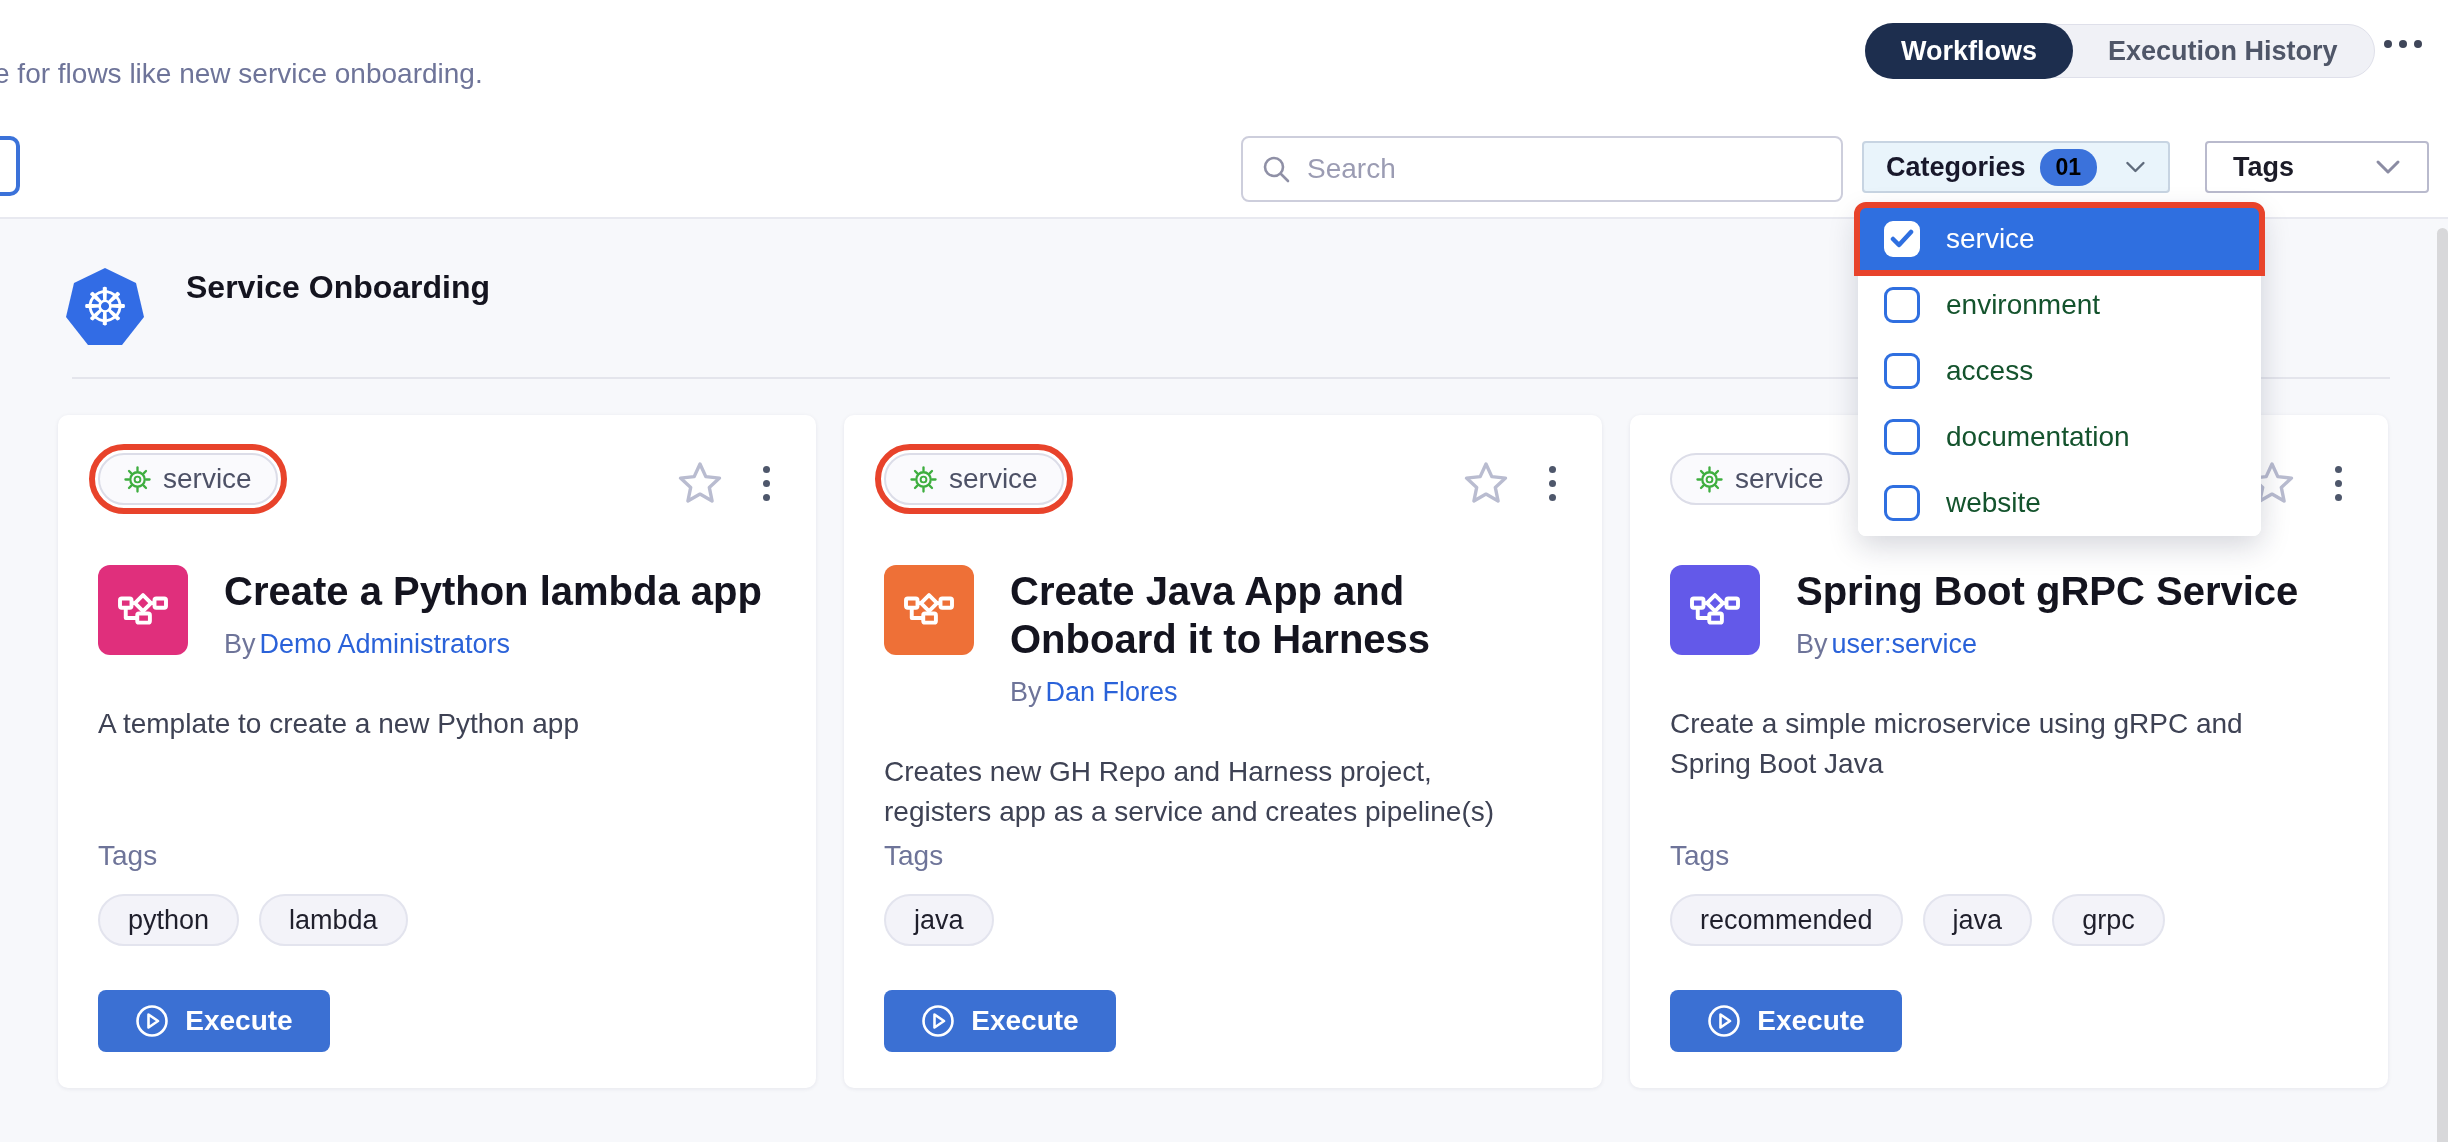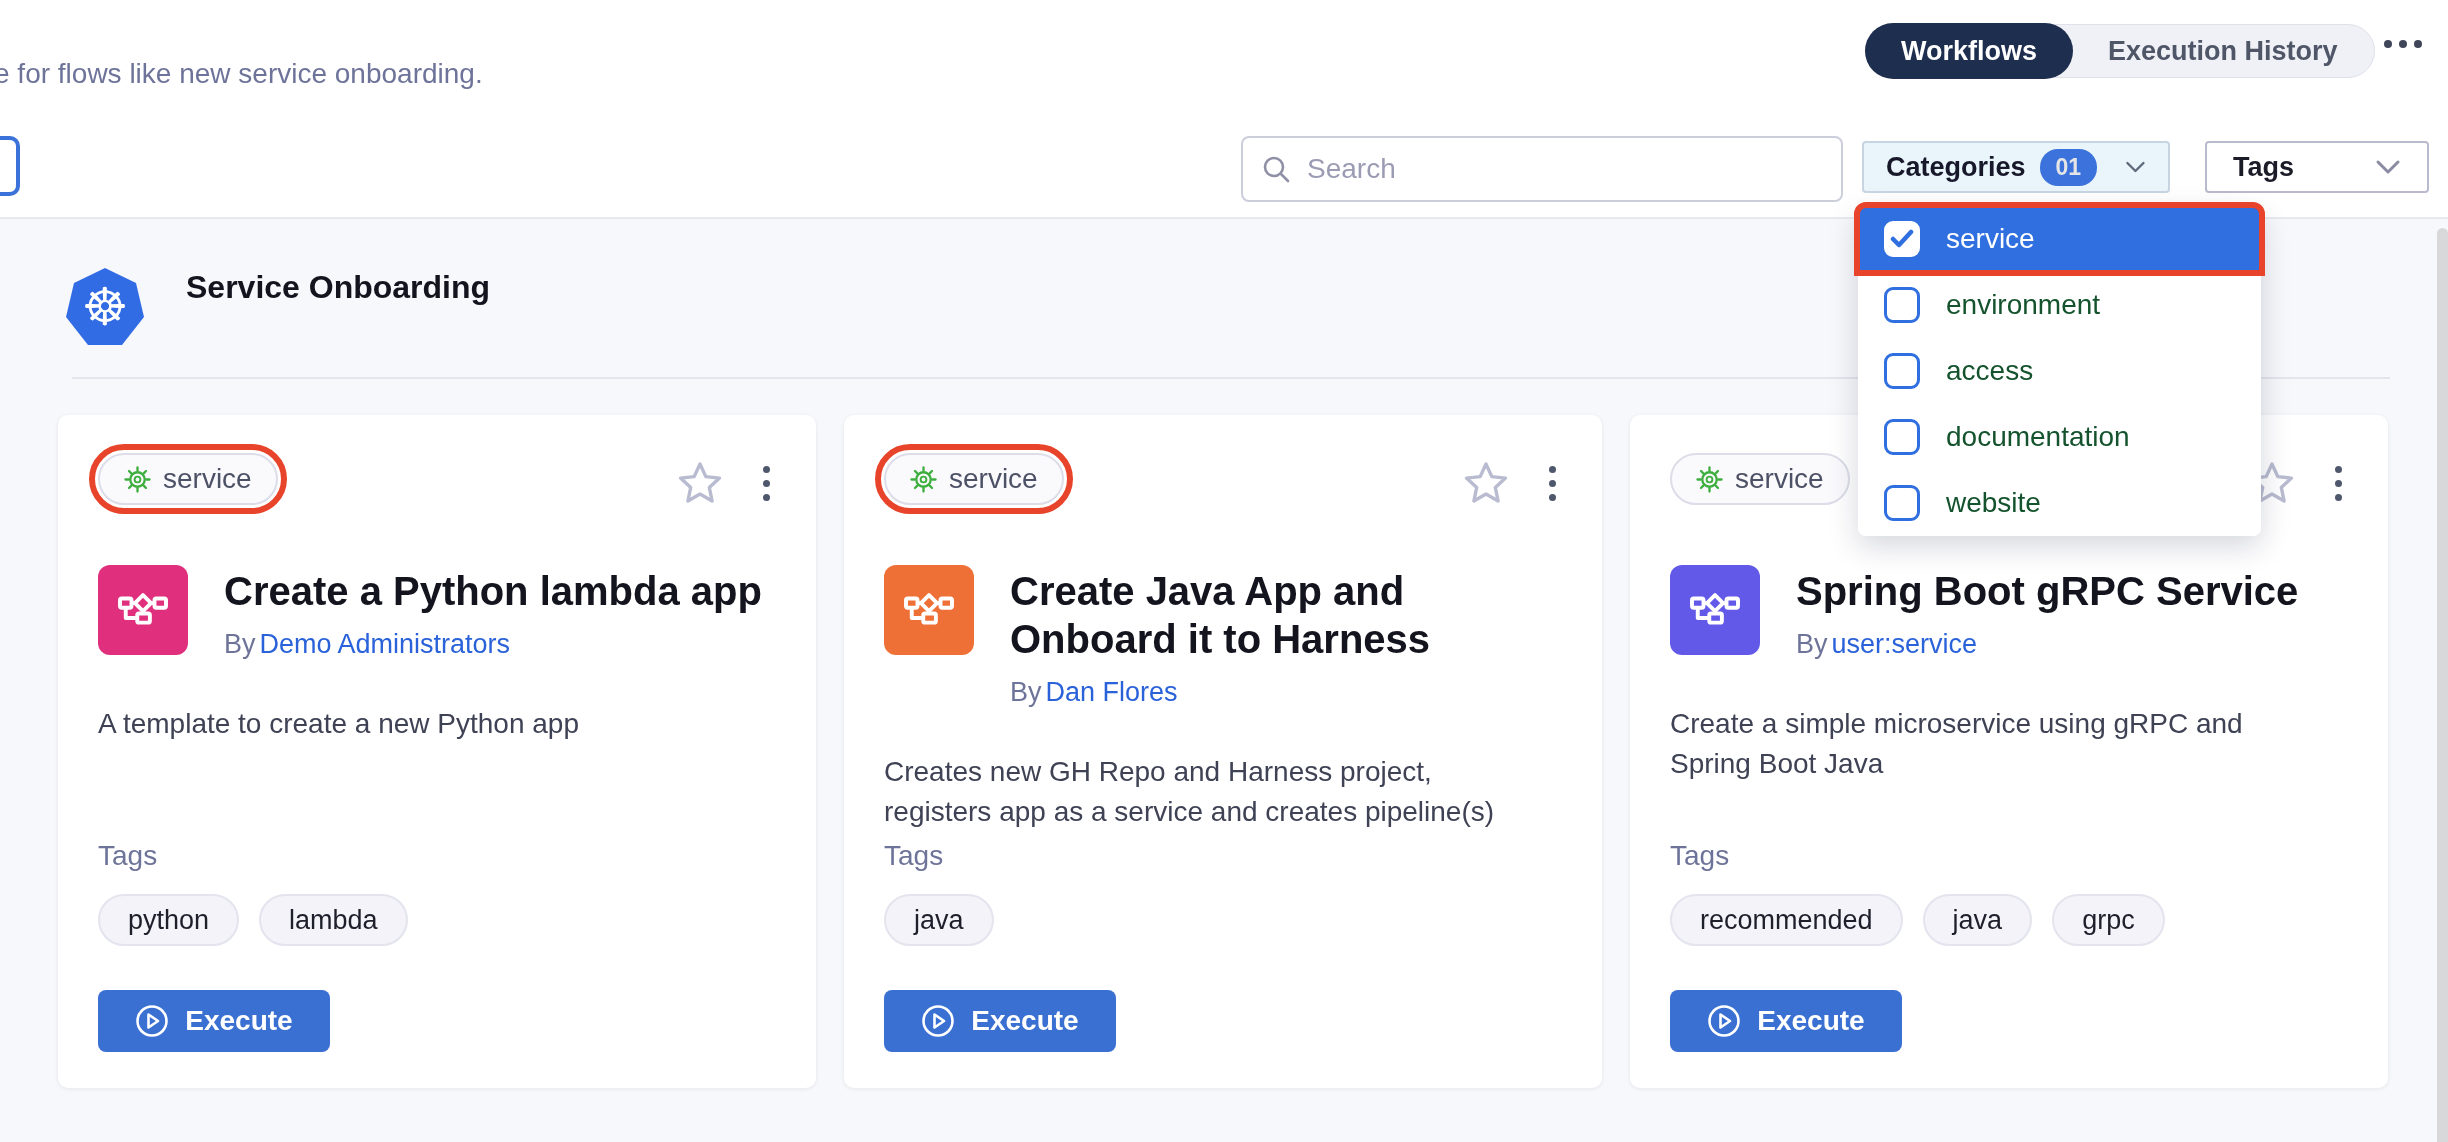--- a/index.html
+++ b/index.html
@@ -34,21 +34,21 @@
   .search-box { position:absolute; left:1241px; top:3px; width:602px; height:66px;
     border:2px solid #cdcedc; border-radius:8px; background:#fff; display:flex; align-items:center; padding:0 18px; }
   .search-box svg { flex:0 0 auto; }
   .search-box input { border:none; outline:none; flex:1; margin-left:16px; font-size:28px;
     font-family:inherit; color:#1c1c28; background:transparent; }
   .search-box input::placeholder { color:#9b9cb3; }
   .filter-btn { position:absolute; top:8px; height:52px; border-radius:4px; display:flex;
     align-items:center; cursor:pointer; font-size:27px; }
   .categories-btn { left:1862px; width:308px; background:#e9f4fb; border:2px solid #c7d4e2;
     padding:0 22px; color:#18182b; font-weight:600; }
-  .count-badge { background:#3b72db; color:#e5e5e5; font-size:23px; font-weight:700;
+  .count-badge { background:#3b72db; color:#000000; font-size:23px; font-weight:700;
     border-radius:18px; padding:5px 16px; margin-left:14px; }
   .categories-btn svg { margin-left:28px; }
   .tags-btn { left:2205px; width:224px; background:#fff; border:2px solid #b9bacd;
     padding:0 26px; color:#1c1c28; font-weight:600; justify-content:space-between; }
 
   
   .content { position:absolute; left:0; top:219px; width:2448px; height:923px; background:#f7f8fb; }
   .section-head { position:absolute; left:64px; top:48px; display:flex; align-items:flex-start; }
   .k8s-icon { width:82px; height:82px; position:relative; flex:0 0 auto; }
   .k8s-icon svg { display:block; }

